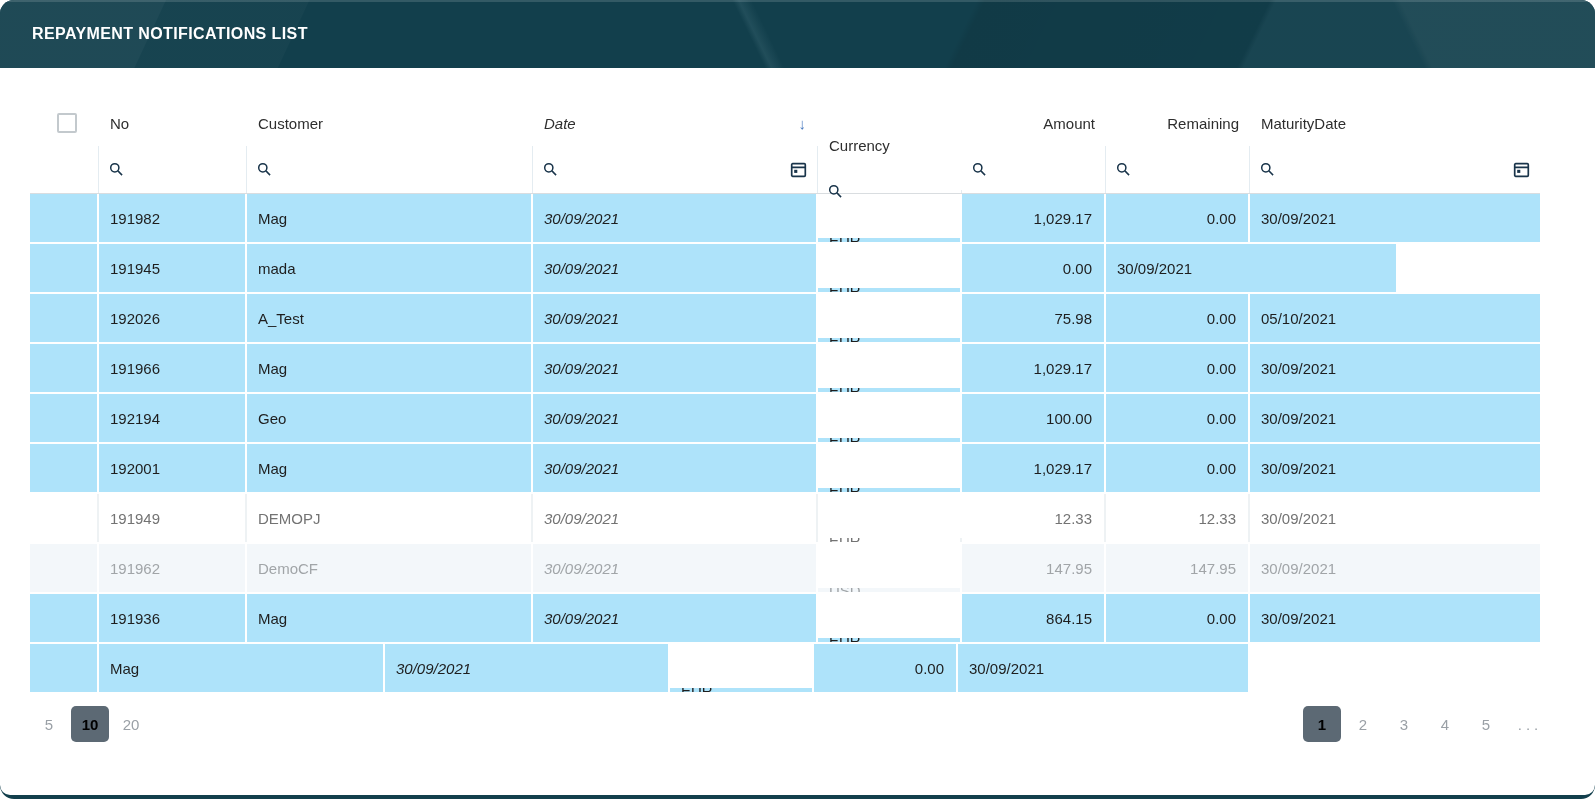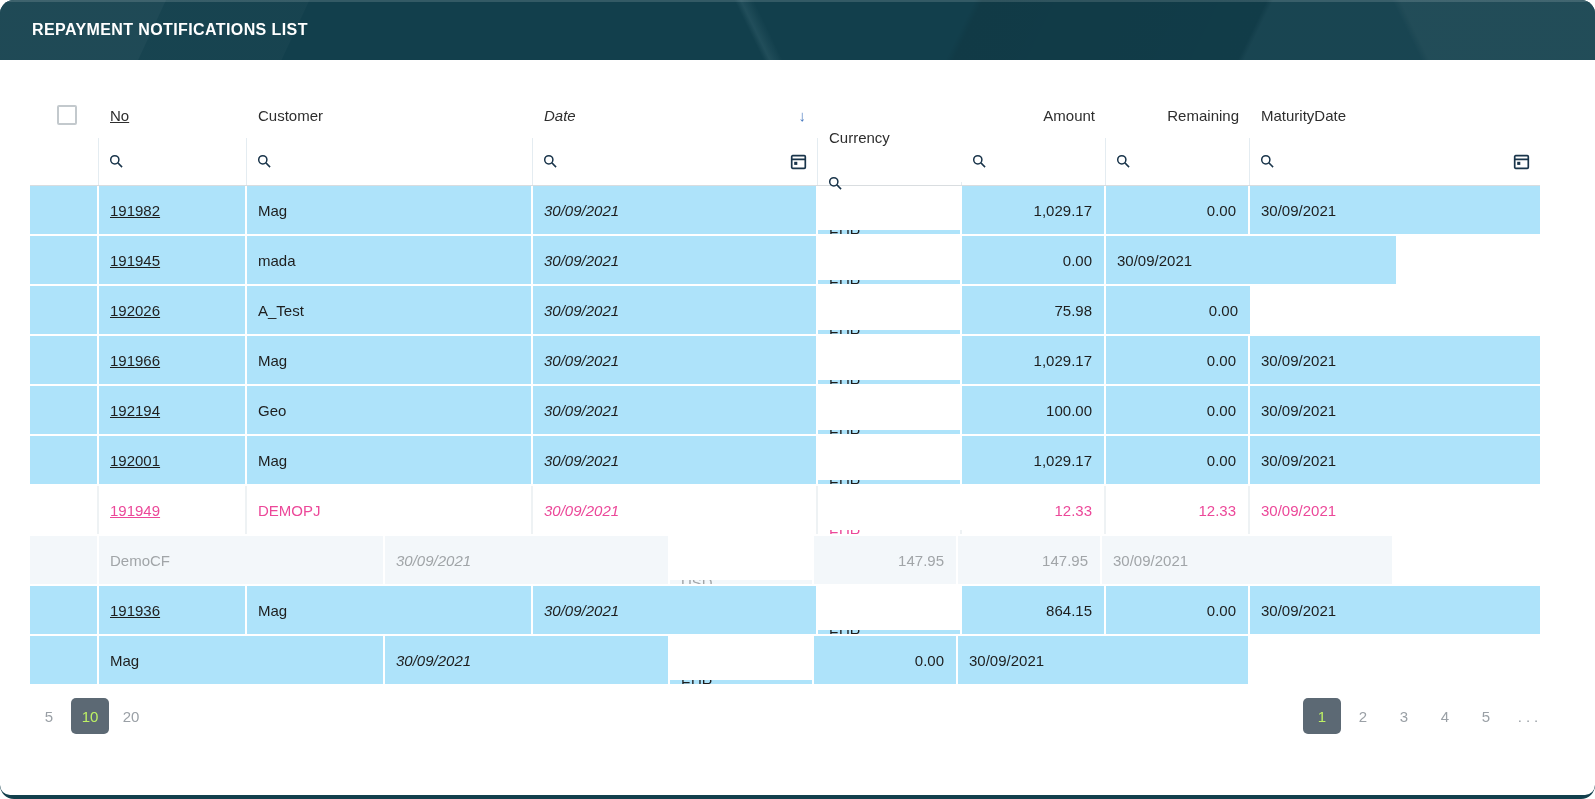--- a/index.html
+++ b/index.html
@@ -3,40 +3,40 @@
 <meta charset="utf-8">
 <style>
   html,body{margin:0;padding:0;background:#ffffff;}
   body{font-family:"Liberation Sans",sans-serif;-webkit-font-smoothing:antialiased;}
   .window{
     width:1595px;height:799px;box-sizing:border-box;
     background:#123f4c;border-radius:14px;overflow:hidden;
     display:flex;flex-direction:column;padding-bottom:4px;position:relative;
   }
   .titlebar{
-    height:60px;flex:none;display:flex;align-items:center;padding-left:32px;
+    height:68px;flex:none;display:flex;align-items:center;padding-left:32px;
     position:relative;
     background:
       linear-gradient(115deg, rgba(255,255,255,0.055) 0px, rgba(255,255,255,0.055) 150px, rgba(255,255,255,0.025) 151px, rgba(255,255,255,0.025) 280px, rgba(255,255,255,0) 281px),
       linear-gradient(64deg, rgba(0,0,0,0) 47%, rgba(186,226,234,0.09) 47.4%, rgba(0,0,0,0) 48.2%),
       linear-gradient(244deg, rgba(255,255,255,0.04) 0%, rgba(255,255,255,0.04) 12%, rgba(0,0,0,0) 12.5%),
       #123f4c;
     box-shadow:inset 0 2px 0 rgba(255,255,255,0.14);
   }
   .titlebar::after{
     content:"";position:absolute;inset:0;pointer-events:none;
     background:linear-gradient(116deg, rgba(0,0,0,0) 60%, rgba(0,0,0,0.08) 60.5%, rgba(0,0,0,0.05) 78%, rgba(255,255,255,0.03) 78.4%);
   }
   .title{color:#ffffff;font-size:16px;font-weight:700;letter-spacing:.4px;position:relative;z-index:1;}
   .content{flex:1;background:#ffffff;border-radius:0 0 10px 10px;padding-top:32px;box-sizing:border-box;overflow:hidden;}
   .table{margin-left:30px;width:1510px;}
   .tr{display:flex;}
   .th,.td,.filter-cell{flex:none;box-sizing:border-box;}
   .c-check{width:69px;}
-  .c-no{width:148px;text-decoration:underline;}
+  .c-no{width:148px;}
   .c-customer{width:286px;}
   .c-date{width:285px;font-style:italic;}
   .c-currency{width:144px;margin-top:44px;}
   .c-amount{width:144px;}
   .c-remaining{width:144px;}
   .c-maturityDate{width:290px;}
   .header-row{height:46px;align-items:center;}
   .th{display:flex;align-items:center;padding-left:11px;font-size:15px;color:#2e2e2e;font-weight:500;cursor:pointer;}
   .th.right{justify-content:flex-end;padding-right:11px;}
   .th.sorted{justify-content:space-between;padding-right:12px;}
@@ -46,27 +46,27 @@
   .filter-row{height:47px;border-bottom:1px solid #d9dde0;}
   .filter-cell{border-right:1px solid #e4ecf1;display:flex;align-items:center;padding:0 10px;}
   .filter-cell:last-child{border-right:none;}
   .filter-box{display:flex;align-items:center;justify-content:space-between;width:100%;height:100%;cursor:text;}
   .icon{display:inline-flex;color:#19344a;flex:none;}
   .tbody .tr{height:48px;margin-bottom:2px;cursor:pointer;}
   .td{display:flex;align-items:center;font-size:15px;color:#1e1e1e;padding-left:11px;border-right:2px solid #fff;overflow:hidden;white-space:nowrap;}
   .td:last-child{border-right:none;}
   .td.right{justify-content:flex-end;padding-right:12px;padding-left:8px;}
   .tr.hl .td{background:#aee3fa;}
-  .tr.plain .td{background:#ffffff;color:#ec4899;border-right-color:#eef2f4;}
+  .tr.plain .td{background:#ffffff;color:#737373;border-right-color:#eef2f4;}
   .tr.stripe .td{background:#f3f7fa;color:#a1a5a8;border-right-color:#ffffff;}
   .pager{display:flex;justify-content:space-between;align-items:center;margin:14px 40px 0 30px;}
   .pgroup{display:flex;align-items:center;}
   .pitem{min-width:38px;height:36px;display:flex;align-items:center;justify-content:center;
     font-size:15px;color:#9aa0a6;border-radius:5px;margin-right:3px;cursor:pointer;user-select:none;}
-  .pitem.sel{background:#5c6974;color:#bef264;font-weight:400;}
+  .pitem.sel{background:#5c6974;color:#000000;font-weight:700;}
   .pitem.ellipsis{letter-spacing:4px;cursor:default;min-width:44px;}
 </style>
 </head>
 <body>
 
 <div class="window">
   <div class="titlebar">
     <div class="title">REPAYMENT NOTIFICATIONS LIST</div>
   </div>
   <div class="content">
@@ -206,20 +206,21 @@
             <div class="td c-maturityDate">30/09/2021</div>
           </div>
           <div class="tr hl">
             <div class="td c-check"></div>
             <div class="td c-no">192026</div>
             <div class="td c-customer">A_Test</div>
             <div class="td c-date">30/09/2021</div>
             <div class="td c-currency">EUR</div>
             <div class="td c-amount right">75.98</div>
             <div class="td c-remaining right">0.00</div>
+            <div class="td c-maturityDate">05/10/2021</div>
           </div>
           <div class="tr hl">
             <div class="td c-check"></div>
             <div class="td c-no">191966</div>
             <div class="td c-customer">Mag</div>
             <div class="td c-date">30/09/2021</div>
             <div class="td c-currency">EUR</div>
             <div class="td c-amount right">1,029.17</div>
             <div class="td c-remaining right">0.00</div>
             <div class="td c-maturityDate">30/09/2021</div>
@@ -249,20 +250,21 @@
             <div class="td c-no">191949</div>
             <div class="td c-customer">DEMOPJ</div>
             <div class="td c-date">30/09/2021</div>
             <div class="td c-currency">EUR</div>
             <div class="td c-amount right">12.33</div>
             <div class="td c-remaining right">12.33</div>
             <div class="td c-maturityDate">30/09/2021</div>
           </div>
           <div class="tr stripe">
             <div class="td c-check"></div>
+            <div class="td c-no">191962</div>
             <div class="td c-customer">DemoCF</div>
             <div class="td c-date">30/09/2021</div>
             <div class="td c-currency">USD</div>
             <div class="td c-amount right">147.95</div>
             <div class="td c-remaining right">147.95</div>
             <div class="td c-maturityDate">30/09/2021</div>
           </div>
           <div class="tr hl">
             <div class="td c-check"></div>
             <div class="td c-no">191936</div>

